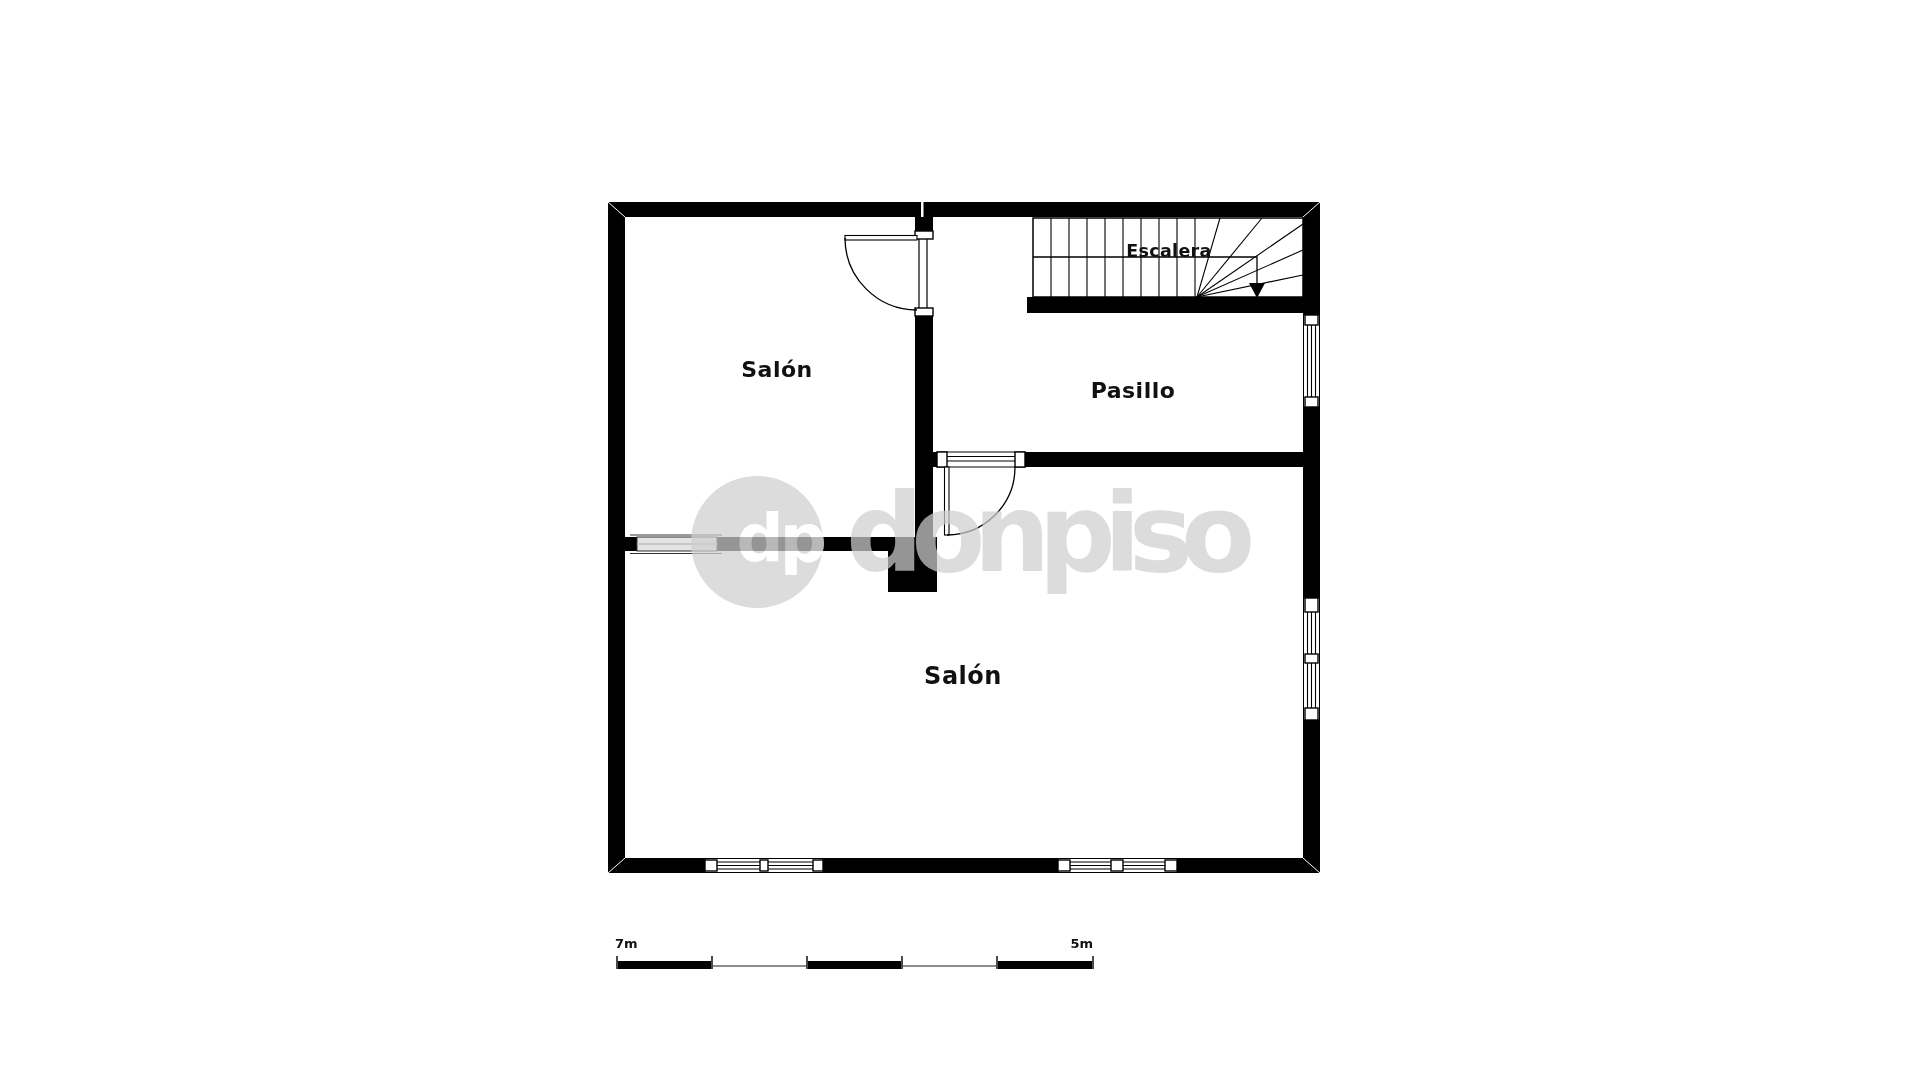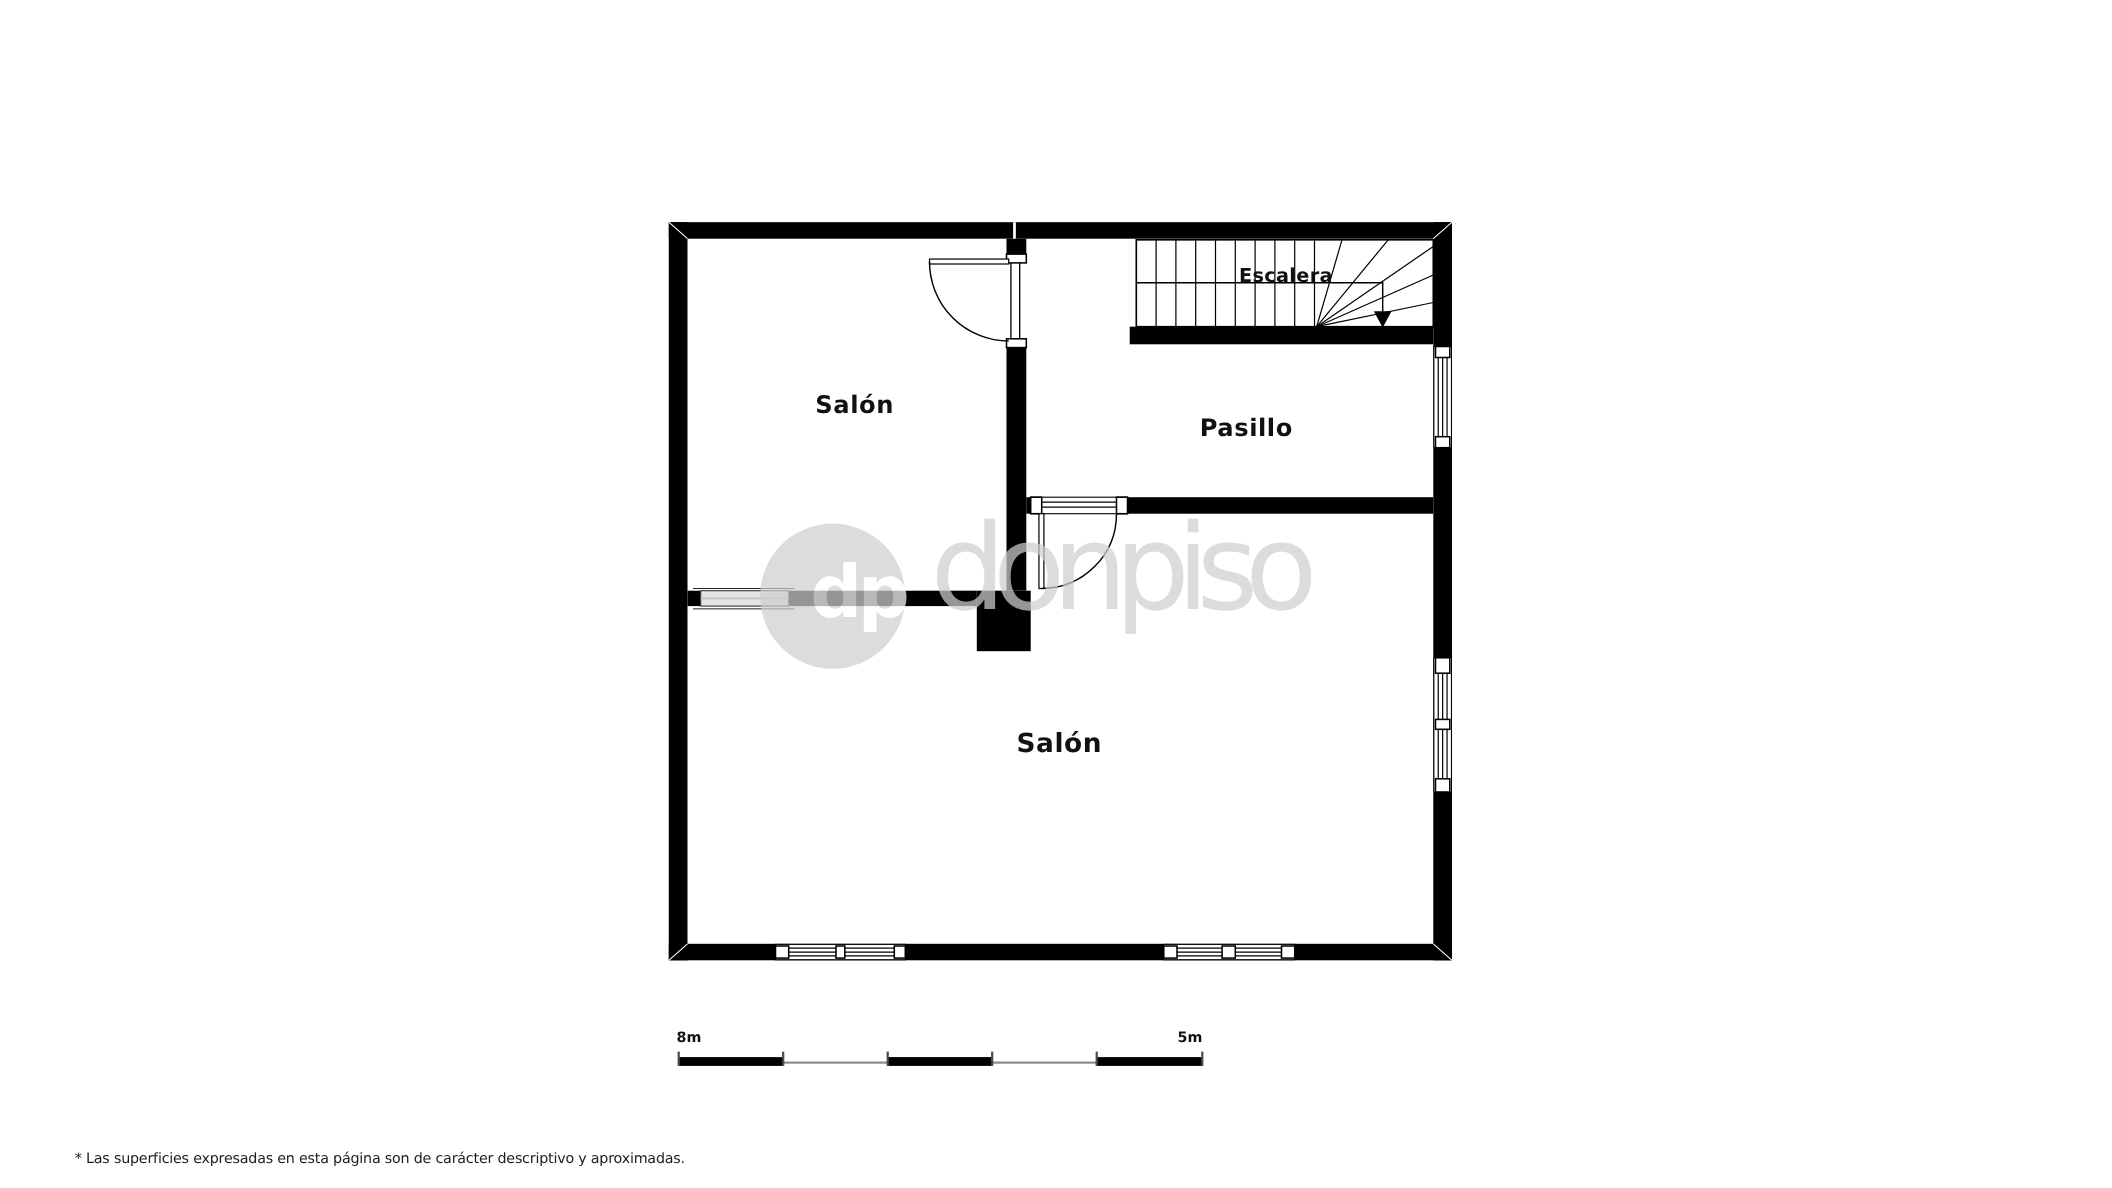--- a/index.html
+++ b/index.html
@@ -20,21 +20,21 @@
   .wm{position:absolute;opacity:.72;}
   .wm-badge{
     left:691px;top:476px;width:132px;height:132px;border-radius:50%;
     background:#cfcfcf;display:flex;align-items:center;justify-content:flex-end;
   }
   .wm-badge span{
     color:#ffffff;font-weight:bold;font-size:66px;letter-spacing:-4px;
     transform:translateY(-4px);
   }
   .wm-brand{
-    left:846px;top:464px;color:#cfcfcf;font-weight:normal;font-size:108px;
+    left:846px;top:480px;color:#cfcfcf;font-weight:bold;font-size:108px;
     letter-spacing:-12px;line-height:1;white-space:nowrap;
   }
   
   .scale-label{position:absolute;font-size:13px;font-weight:bold;color:#111;}
   .scale-0{left:615px;top:936px;}
   .scale-5{left:1093px;top:936px;transform:translateX(-100%);}
   .scale-baseline{position:absolute;left:617px;top:965px;width:476px;height:2px;background:#8c8c8c;}
   .scale-seg{position:absolute;top:961px;height:8px;background:#000;}
   .seg1{left:617px;width:95px;} .seg3{left:807px;width:95px;} .seg5{left:997px;width:96px;}
   .scale-tick{position:absolute;top:956px;width:2px;height:13px;background:#4a4a4a;}
@@ -172,29 +172,28 @@
   <div class="room-label lbl-pasillo">Pasillo</div>
   <div class="room-label lbl-salon-bottom">Salón</div>
   <div class="room-label lbl-escalera">Escalera</div>
 
   <div class="wm wm-badge">
     <span>dp</span>
   </div>
   <div class="wm wm-brand">donpiso</div>
 
   <div>
-    <div class="scale-label scale-0">8m</div>
+    <div class="scale-label scale-0">7m</div>
     <div class="scale-label scale-5">5m</div>
     <div class="scale-baseline"></div>
     <div class="scale-seg seg1"></div>
     <div class="scale-seg seg3"></div>
     <div class="scale-seg seg5"></div>
     <div class="scale-tick t0"></div>
     <div class="scale-tick t1"></div>
     <div class="scale-tick t2"></div>
     <div class="scale-tick t3"></div>
     <div class="scale-tick t4"></div>
     <div class="scale-tick t5"></div>
   </div>
 
-  <div class="footnote">* Las superficies expresadas en esta página son de carácter descriptivo y aproximadas.</div>
 
 </div>
 
 </body></html>

